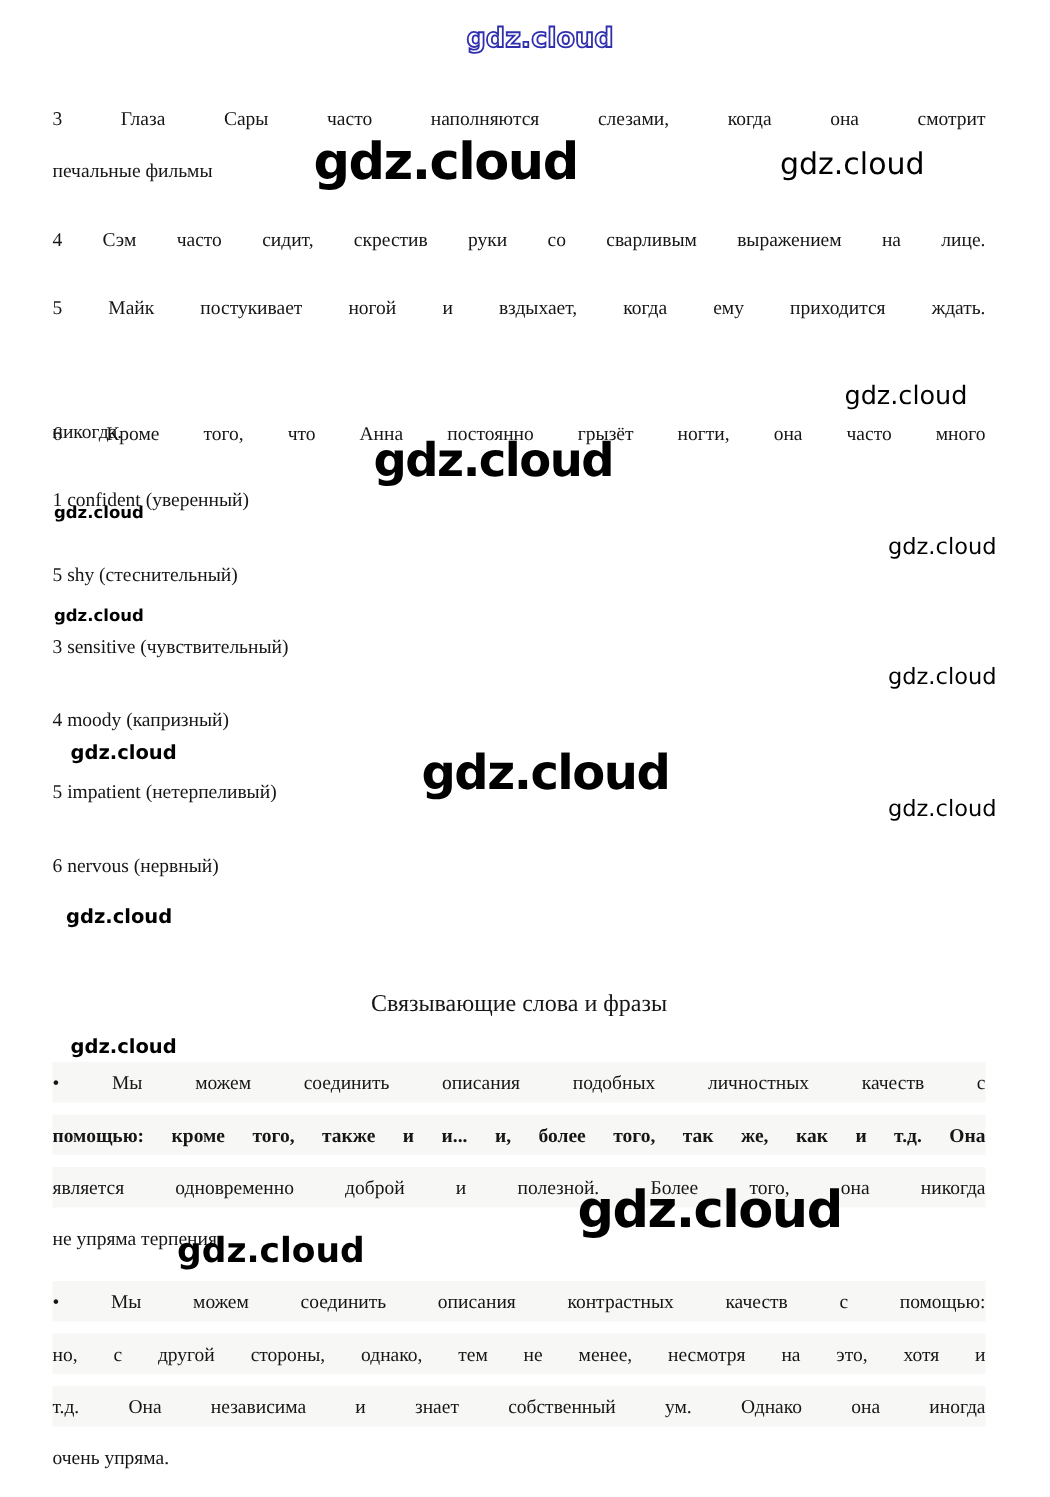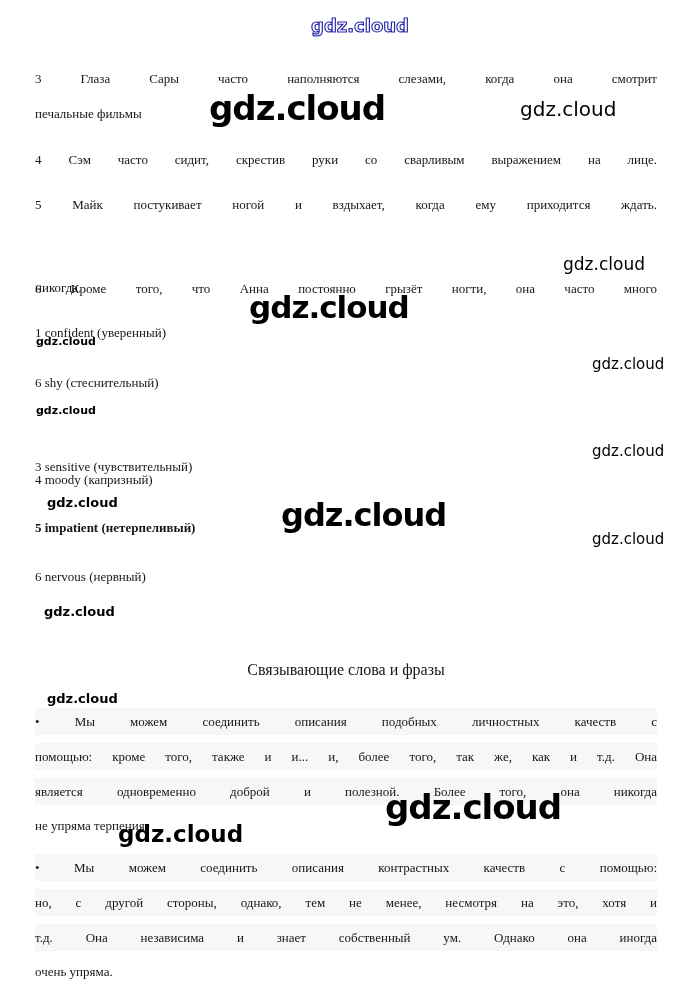--- a/index.html
+++ b/index.html
@@ -45,41 +45,41 @@
   <div class="tline just" style="top:227px;margin-top:36px;">6 Кроме того, что Анна постоянно грызёт ногти, она часто много</div>
   <div class="wm wm-right" style="left:563px;top:243px;font-size:17px;">gdz.cloud</div>
   <div class="tline" style="top:262px;">никогда.</div>
 
   <div class="wm wm-big" style="left:249px;top:279px;font-size:31px;">gdz.cloud</div>
 
   <div class="tline" style="top:307px;">1 confident (уверенный)</div>
   <div class="wm wm-small" style="left:36px;top:323px;font-size:11px;">gdz.cloud</div>
   <div class="wm wm-right" style="left:592px;top:344px;font-size:15px;">gdz.cloud</div>
 
-  <div class="tline" style="top:357px;">6 shy (стеснительный)</div>
+  <div class="tline" style="top:357px;">5 shy (стеснительный)</div>
   <div class="wm wm-small" style="left:36px;top:392px;font-size:11px;">gdz.cloud</div>
 
-  <div class="tline" style="top:405px;margin-top:36px;">3 sensitive (чувствительный)</div>
+  <div class="tline" style="top:405px;">3 sensitive (чувствительный)</div>
   <div class="wm wm-right" style="left:592px;top:431px;font-size:15px;">gdz.cloud</div>
 
   <div class="tline" style="top:454px;">4 moody (капризный)</div>
   <div class="wm wm-small" style="left:47px;top:483px;font-size:13px;">gdz.cloud</div>
 
   <div class="wm wm-big" style="left:281px;top:486px;font-size:32px;">gdz.cloud</div>
-  <div class="tline" style="top:502px;font-weight:bold;">5 impatient (нетерпеливый)</div>
+  <div class="tline" style="top:502px;">5 impatient (нетерпеливый)</div>
   <div class="wm wm-right" style="left:592px;top:519px;font-size:15px;">gdz.cloud</div>
 
   <div class="tline" style="top:551px;">6 nervous (нервный)</div>
   <div class="wm wm-small" style="left:44px;top:592px;font-size:13px;">gdz.cloud</div>
 
   <div class="heading" style="top:648px;">Связывающие слова и фразы</div>
   <div class="wm wm-small" style="left:47px;top:679px;font-size:13px;">gdz.cloud</div>
 
   <div class="tline just band" style="top:695px;">• Мы можем соединить описания подобных личностных качеств с</div>
-  <div class="tline just band" style="top:730px;">помощью: кроме того, также и и... и, более того, так же, как и т.д. Она</div>
+  <div class="tline just band" style="top:730px;font-weight:bold;">помощью: кроме того, также и и... и, более того, так же, как и т.д. Она</div>
   <div class="tline just band" style="top:765px;">является одновременно доброй и полезной. Более того, она никогда</div>
   <div class="tline" style="top:800px;">не упряма терпения.</div>
 
   <div class="wm wm-big" style="left:385px;top:777px;font-size:34px;">gdz.cloud</div>
   <div class="wm wm-med" style="left:118px;top:810px;font-size:23px;">gdz.cloud</div>
 
   <div class="tline just band" style="top:841px;">• Мы можем соединить описания контрастных качеств с помощью:</div>
   <div class="tline just band" style="top:876px;">но, с другой стороны, однако, тем не менее, несмотря на это, хотя и</div>
   <div class="tline" style="top:946px;">очень упряма.</div>
   <div class="tline just band" style="top:911px;">т.д. Она независима и знает собственный ум. Однако она иногда</div>

